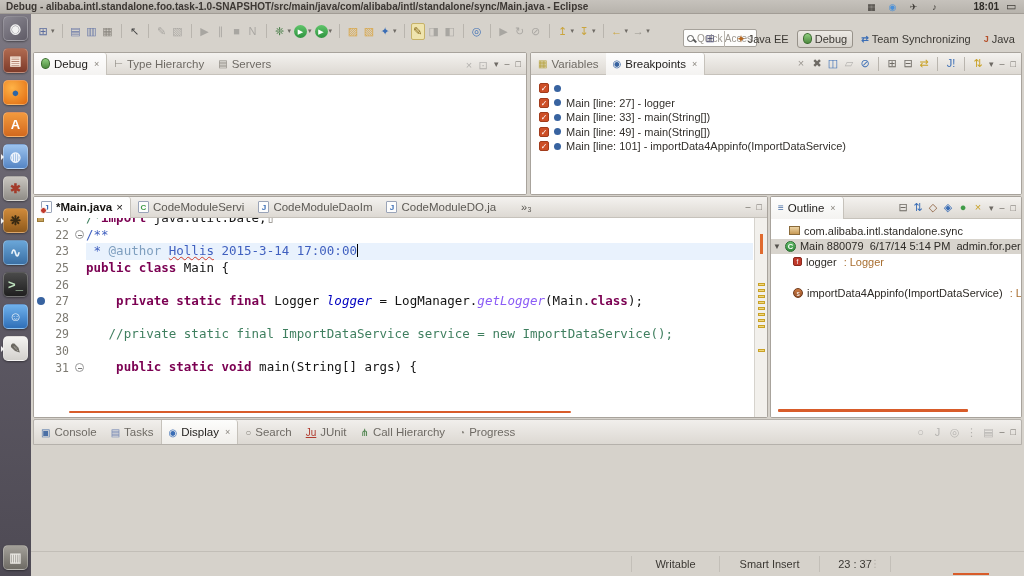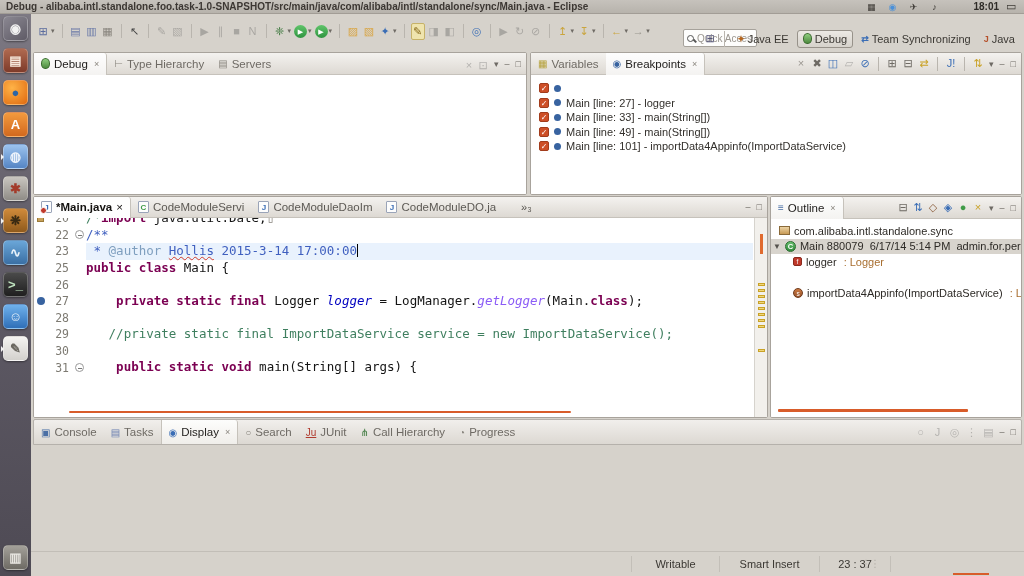--- a/index.html
+++ b/index.html
@@ -501,21 +501,21 @@
           <span class="tbi" style="color: rgb(58, 109, 181);">◈</span>
           <span class="tbi" style="color: rgb(63, 155, 71);">●</span>
           <span class="tbi" style="color: rgb(201, 162, 39);">×</span>
         </span>
       <span class="wbtn">▾</span>
       <span class="wbtn">–</span>
       <span class="wbtn">□</span>
     </span>
   </div>
   <div style="position:absolute; top:23px; left:0; right:0; bottom:0; background:#fff;">
-    <div class="orow" style="top:3px; padding-left:8px;">
+    <div class="orow" style="top:3px; padding-left:18px;">
       <span class="ico-pkg"></span>
       <span>com.alibaba.intl.standalone.sync</span>
     </div>
     <div class="orow sel" style="top:18.5px; padding-left:2px;">
       <span class="oexp">▼</span>
       <span class="ico-class">C</span>
       <span style="white-space:pre;">Main 880079  6/17/14 5:14 PM  admin.for.perth</span>
     </div>
     <div class="orow" style="top:34px; padding-left:22px;">
       <span class="ico-field">f</span>

